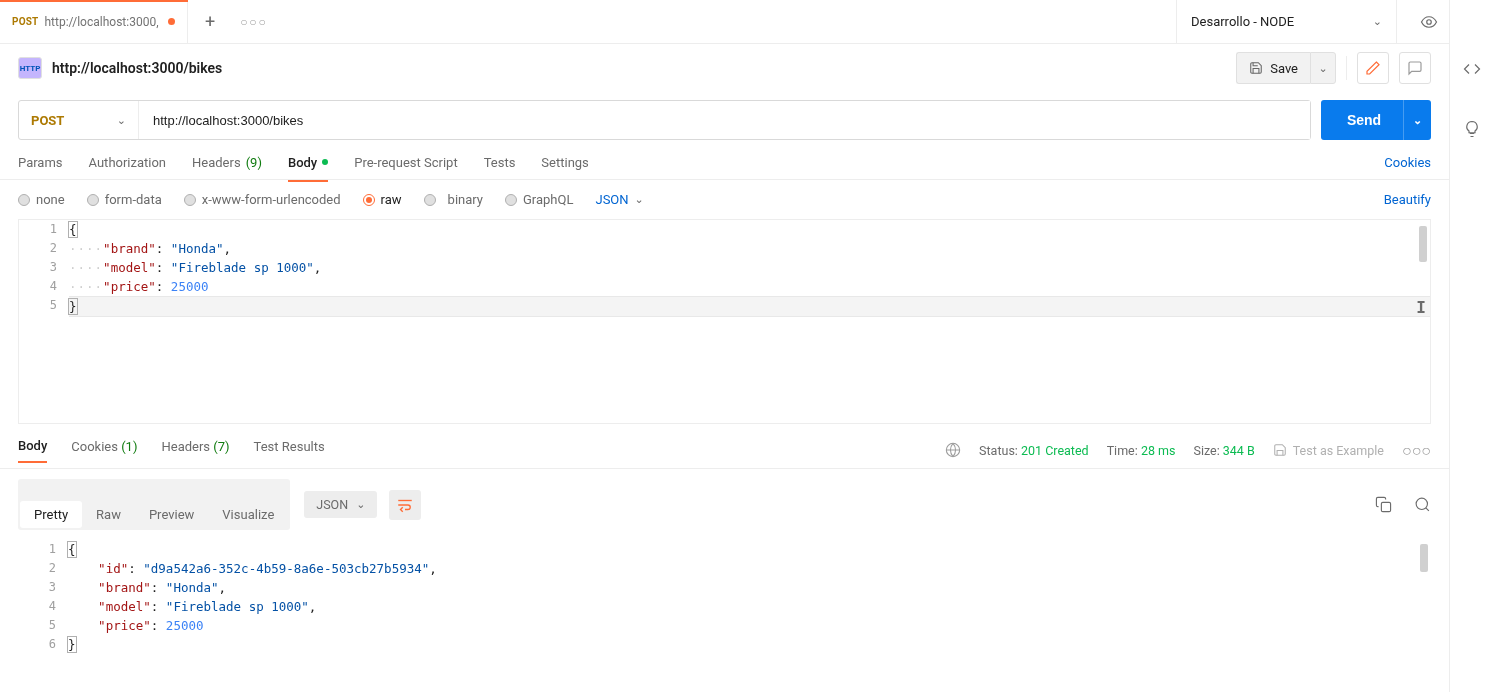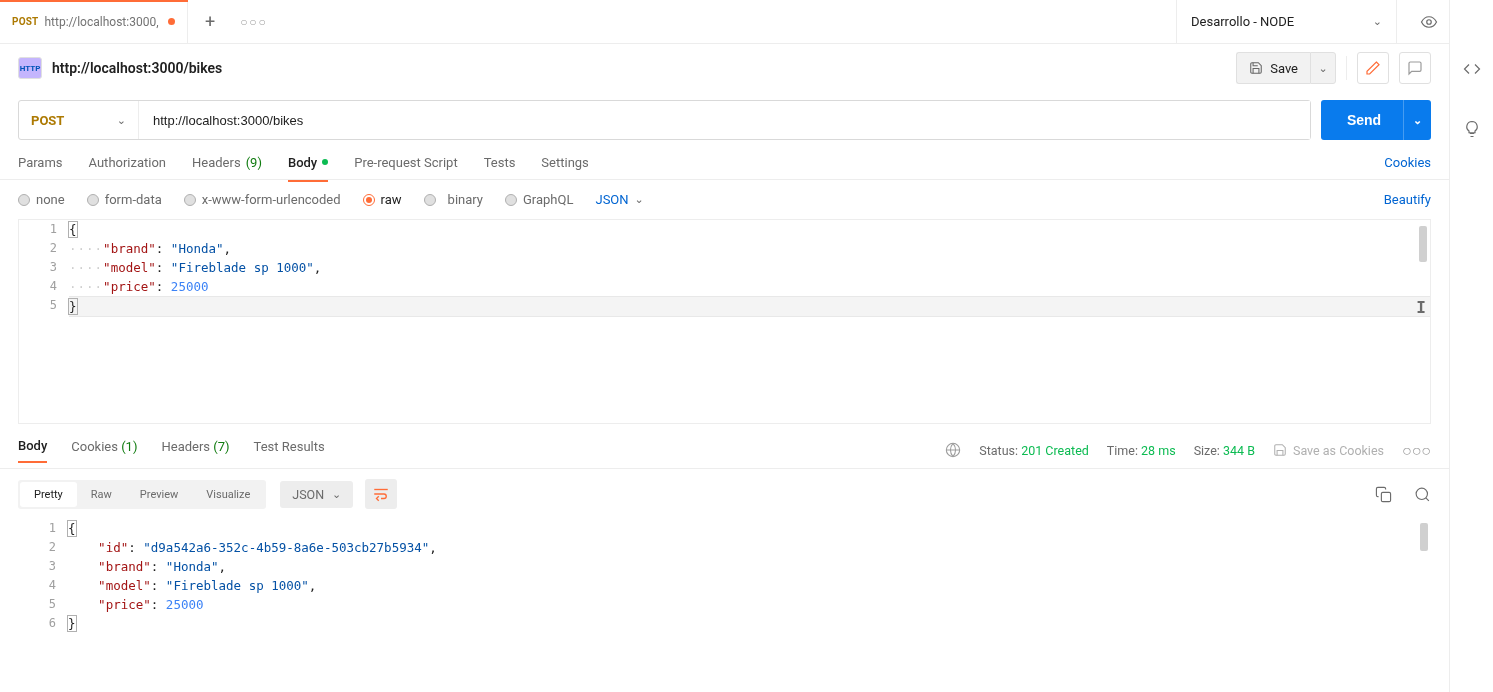--- a/index.html
+++ b/index.html
@@ -186,21 +186,21 @@
   .resp-meta .globe, .resp-meta .save-ex-ico { color:#a0a0a0; }
   .resp-meta .save-ex-txt { color:#b0b0b0; }
 
   
   .resp-toolbar {
     display:flex; align-items:center; padding:10px 18px; gap:4px;
   }
   .seg {
     display:flex; background:#f2f2f2; border-radius:3px; padding:2px;
   }
-  .seg .s { padding:6px 14px; font-size:11px; color:#6b6b6b; border-radius:3px;}
+  .seg .s { padding:6px 14px; font-size:13px; color:#6b6b6b; border-radius:3px;margin-top:20px;}
   .seg .s.active { background:#fff; color:#212121; }
   .pill {
     margin-left:10px; background:#ededed; padding:6px 12px; border-radius:3px;
     display:flex; align-items:center; gap:8px; font-size:12.5px; color:#6b6b6b;
   }
   .wrap-icon {
     margin-left:8px; width:32px; height:30px; display:flex; align-items:center; justify-content:center;
     background:#ededed; border-radius:3px;
   }
   .resp-toolbar .right { margin-left:auto; display:flex; gap:22px; color:#6b6b6b;}
@@ -398,21 +398,21 @@
       <span><span>Status:</span> <span class="ok">201 Created</span></span>
       <span><span>Time:</span> <span class="ok">28 ms</span></span>
       <span><span>Size:</span> <span class="ok">344 B</span></span>
       <span style="display:flex;align-items:center;gap:6px;">
         <span class="save-ex-ico">
           <svg width="14" height="14" viewBox="0 0 24 24" fill="none" stroke="#b0b0b0" stroke-width="1.8">
               <path d="M19 21H5a2 2 0 0 1-2-2V5a2 2 0 0 1 2-2h11l5 5v11a2 2 0 0 1-2 2z"></path>
               <polyline points="17 21 17 13 7 13 7 21"></polyline>
             </svg>
         </span>
-        <span class="save-ex-txt">Save as Cookies</span>
+        <span class="save-ex-txt">Test as Example</span>
       </span>
       <span class="mutemore">○○○</span>
     </div>
   </div>
 
   <div class="resp-toolbar">
     <div class="seg">
       <div class="s active">Pretty</div>
       <div class="s">Raw</div>
       <div class="s">Preview</div>

